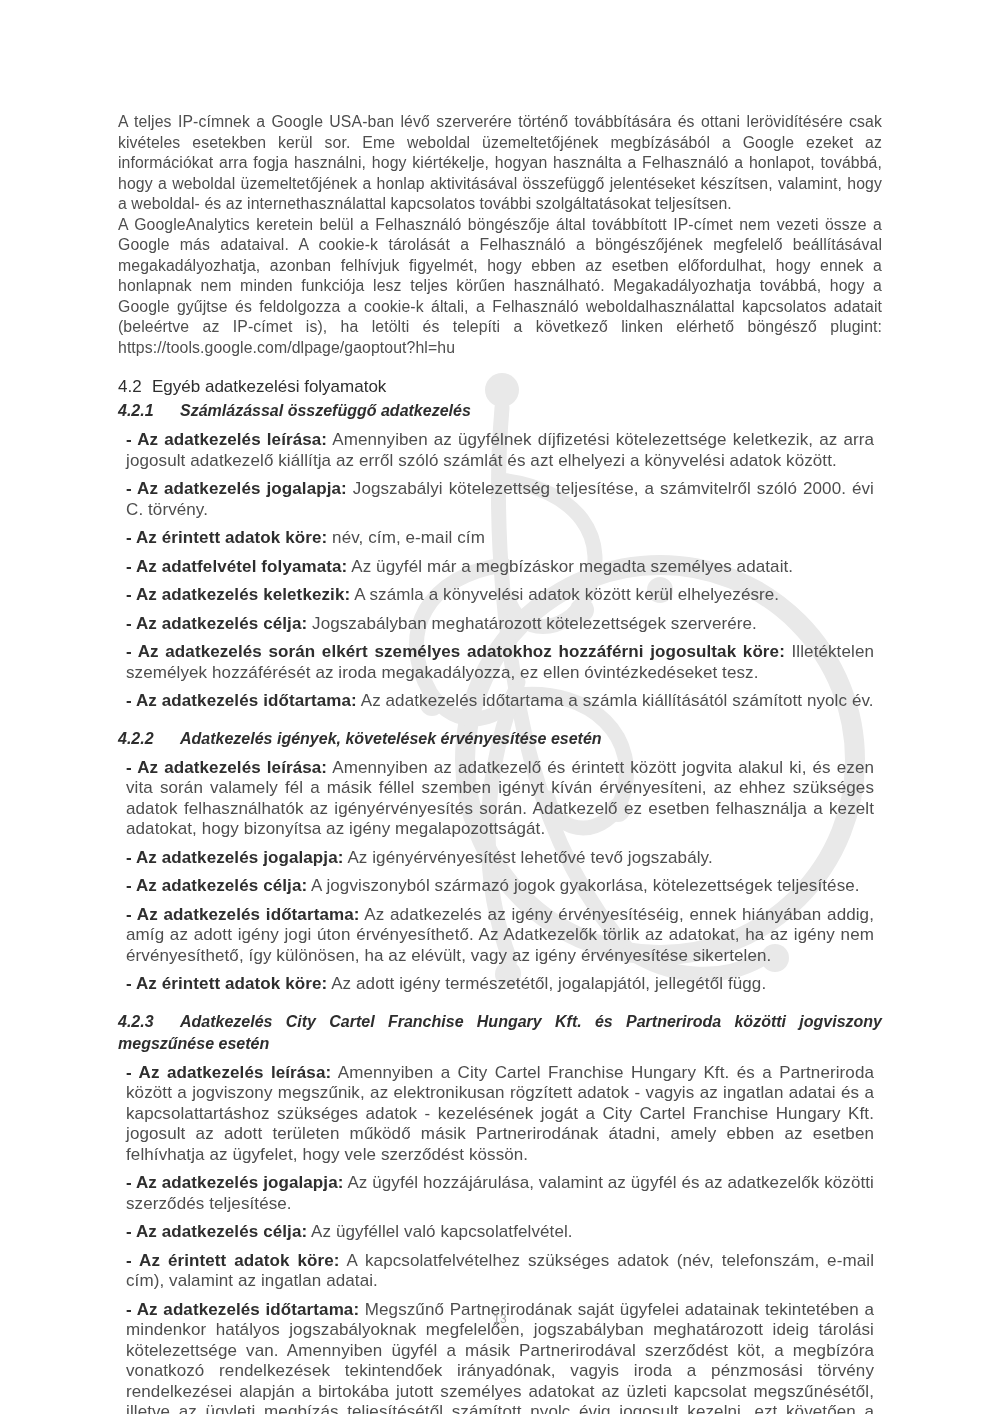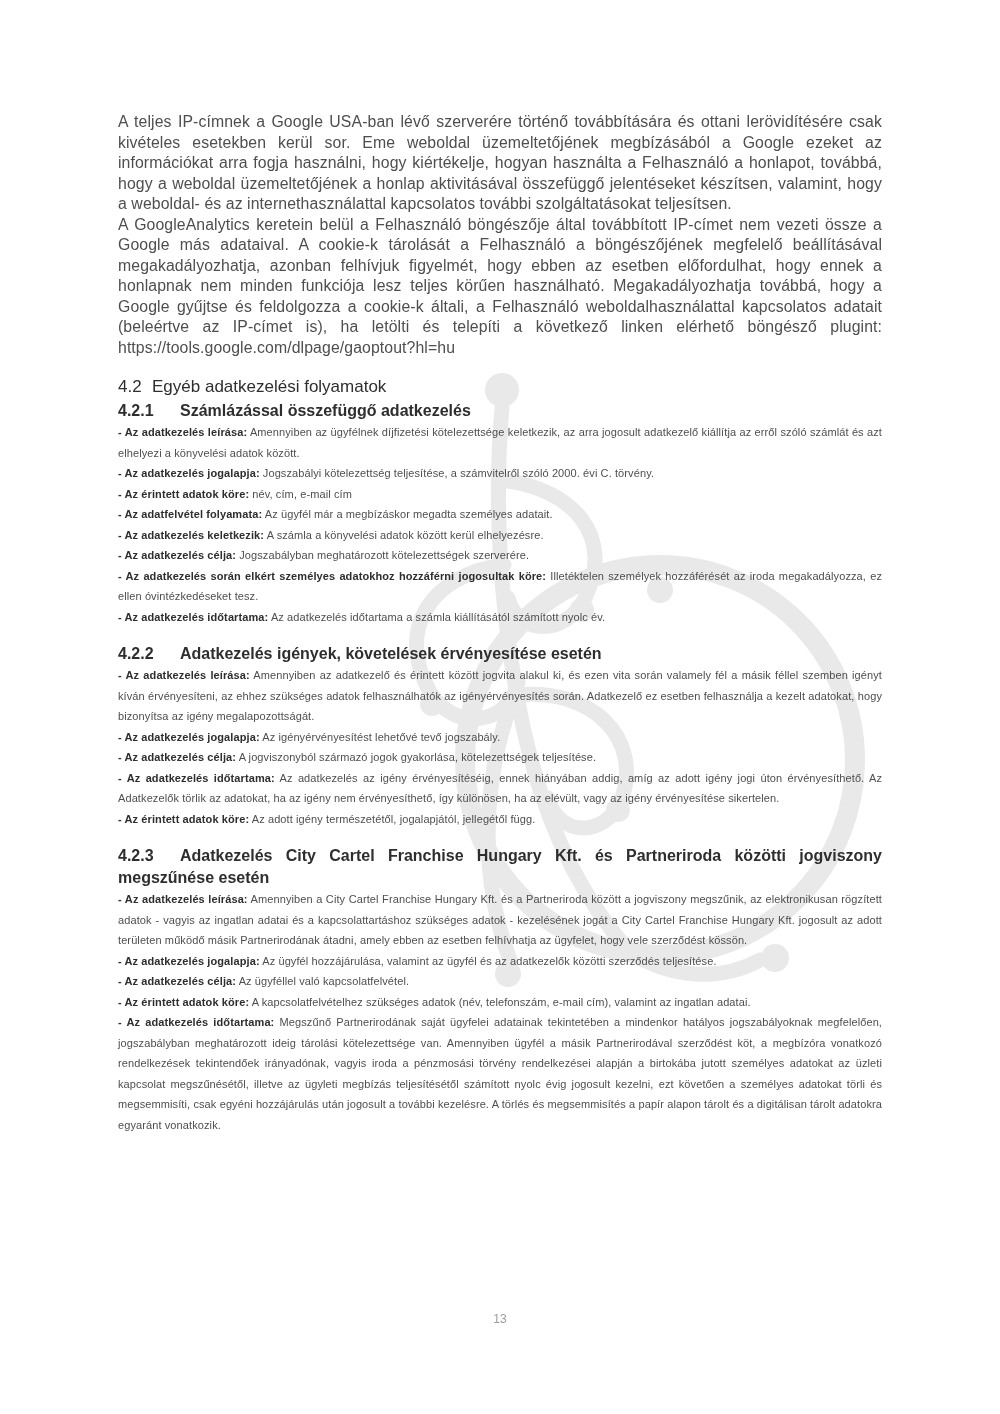--- a/index.html
+++ b/index.html
@@ -42,28 +42,29 @@
     line-height:22px;
     font-weight:normal;
     color:#2e2e2e;
   }
   h3.s2{
     margin:2px 0 0 0;
     font-size:16px;
     line-height:22px;
     font-weight:bold;
     color:#2e2e2e;
+    font-style:italic;
   }
   h3.s2.gap{ margin-top:16px; }
   h3.s2.just{ text-align:justify; }
   .hnum1{ display:inline-block; min-width:34px; }
   .hnum2{ display:inline-block; min-width:62px; }
   p.item{
-    margin:0;
-    font-size:11px;
+    margin:8px;
+    font-size:17px;
     line-height:20.5px;
     text-align:justify;
     letter-spacing:0.1px;
     color:#4e4e4e;
   }
   p.item strong{ color:#2e2e2e; font-weight:bold; }
   .footer{
     position:absolute;
     left:0;
     top:1312px;

